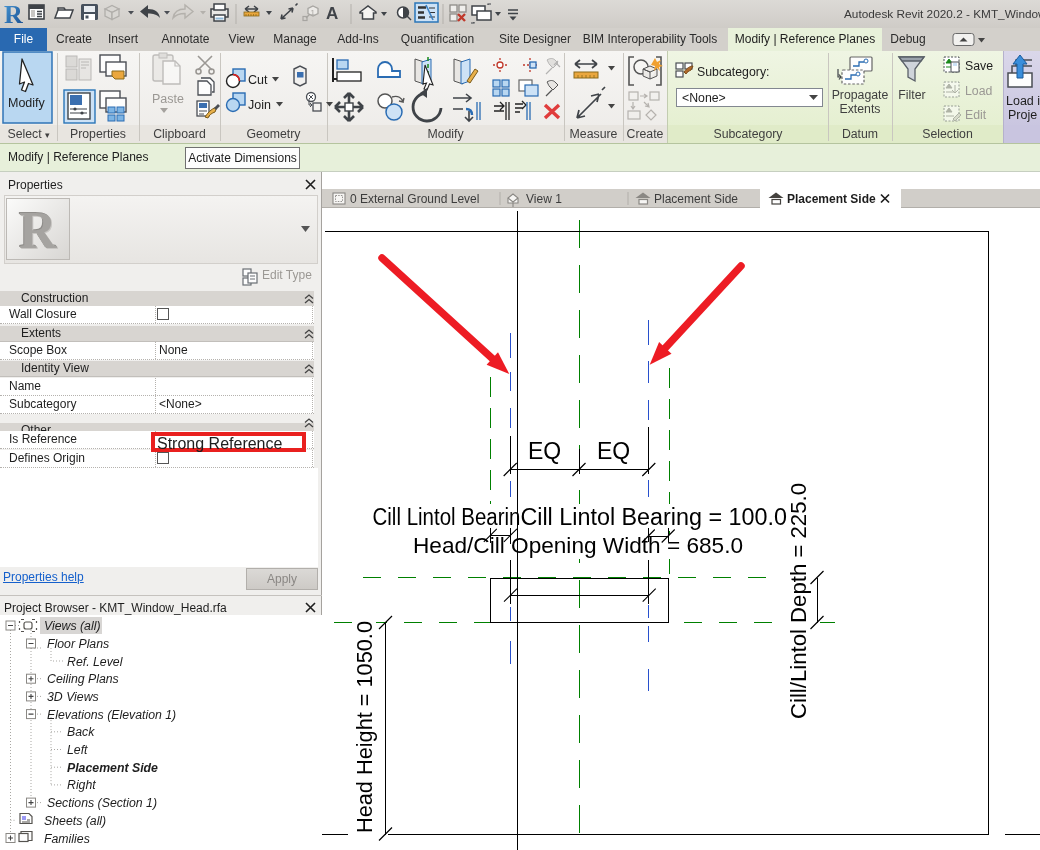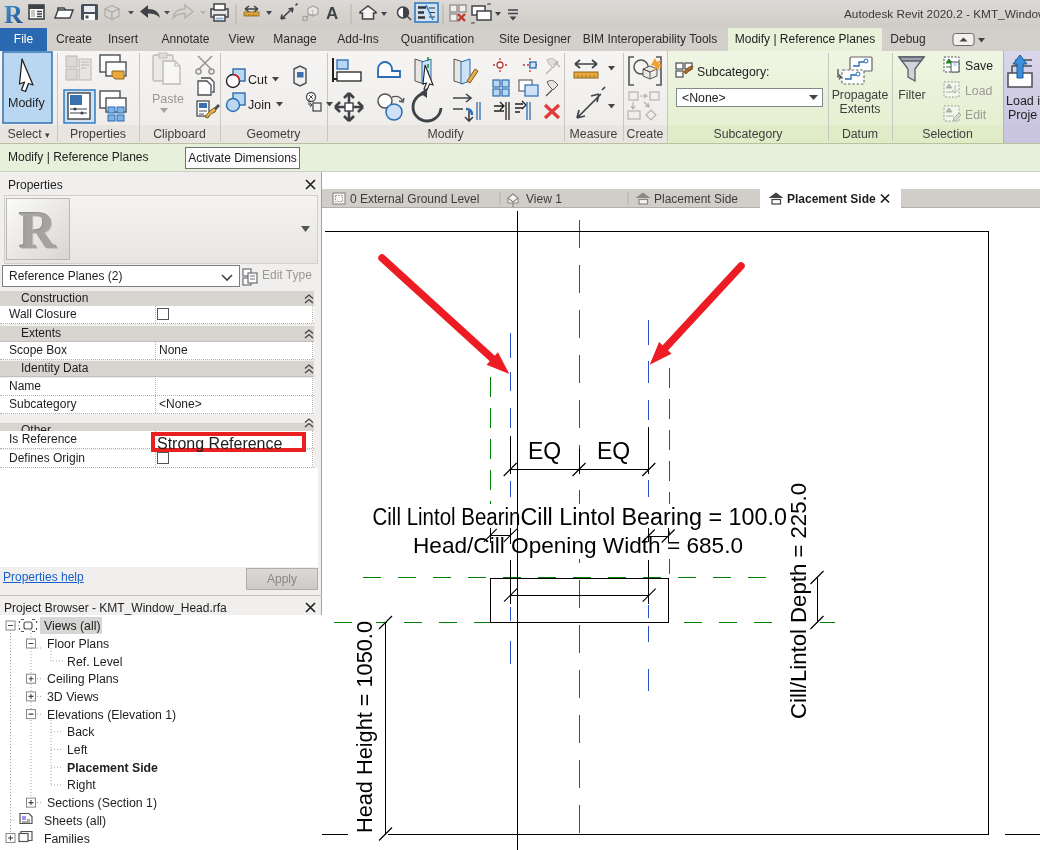--- a/index.html
+++ b/index.html
@@ -335,26 +335,20 @@
       <path d="M3 3 l9 9 M12 3 l-9 9" stroke="#1e1e1e" stroke-width="1.6"></path>
     </svg>
   <div class="abs" style="left:4px;top:23px;width:314px;height:69px;background:linear-gradient(#f4f3f1,#e7e5e2);border:1px solid #d2cfcb;">
     <div class="abs" style="left:1px;top:2px;width:64px;height:62px;background:linear-gradient(135deg,#fbfbfa,#d8d6d3);border:1px solid #bcb9b5;">
       <div class="abs" style="left:12px;top:2px;font-family:'Liberation Serif';font-size:52px;font-weight:bold;color:#a5a3a0;text-shadow:1px 1px 0 #c8c6c3, -1px -1px 0 #8f8d8a;">R</div>
     </div>
     <svg width="14" height="10" style="position:absolute;right:4px;top:28px;">
         <path d="M2 2h9l-4.5 6z" fill="#555"></path>
       </svg>
   </div>
-  <div class="abs" style="left:2px;top:93px;width:238px;height:22px;background:#fff;border:1px solid #7a7e87;">
-    <div class="abs" style="left:6px;top:3px;font-size:12px;color:#1e1e1e;">Reference Planes (2)</div>
-    <svg width="16" height="16" style="position:absolute;right:4px;top:3px;">
-        <path d="M3 6 l5 5 5-5" fill="none" stroke="#444" stroke-width="1.6"></path>
-      </svg>
-  </div>
   <svg width="18" height="18" style="position:absolute;left:242px;top:96px;">
       <g fill="#fdfdfd" stroke="#6a6e74" stroke-width="1.2">
         <rect x="1" y="1" width="8" height="7"></rect>
         <rect x="1" y="10" width="8" height="7"></rect>
         <rect x="6" y="5" width="9" height="10"></rect>
       </g>
       <path d="M8 8h5M8 11h5" stroke="#6a6e74"></path>
     </svg>
   <div class="abs" style="left:262px;top:96px;font-size:12px;color:#9b9894;">Edit Type</div>
   <div class="abs" style="left:0;top:296px;width:318px;height:99px;background:#fff;"></div>
@@ -364,21 +358,21 @@
         <span class="gl">Wall Closure</span>
         <span class="gv">
           <span class="cb"></span>
         </span>
       </div>
     <div class="ghdr" style="top:36px;">Extents</div>
     <div class="grow" style="top:52px;">
         <span class="gl">Scope Box</span>
         <span class="gv">None</span>
       </div>
-    <div class="ghdr" style="top:71px;">Identity Data</div>
+    <div class="ghdr" style="top:71px;">Identity View</div>
     <div class="grow" style="top:88px;">
         <span class="gl">Name</span>
         <span class="gv"></span>
       </div>
     <div class="grow" style="top:106px;">
         <span class="gl">Subcategory</span>
         <span class="gv">&lt;None&gt;</span>
       </div>
     <div class="ghdr" style="top:125px;margin-top:8px;">Other</div>
     <div class="grow" style="top:141px;">
@@ -407,21 +401,21 @@
         <path d="M2 5.5 l4-3.5 4 3.5 M2 10 l4-3.5 4 3.5" fill="none" stroke="#444" stroke-width="1.3"></path>
       </svg>
   </div>
   <div class="abs" style="left:3px;top:398px;font-size:12px;color:#1560cc;text-decoration:underline;">Properties help</div>
   <div class="abs" style="left:246px;top:396px;width:72px;height:22px;background:linear-gradient(#dbd9d6,#cdcac6);border:1px solid #b2afab;color:#8a8784;font-size:12px;text-align:center;line-height:20px;">Apply</div>
   <div class="abs" style="left:0;top:423px;width:322px;height:1px;background:#c5c2be;"></div>
   <div class="abs" style="left:4px;top:429px;font-size:12px;color:#1e1e1e;">Project Browser - KMT_Window_Head.rfa</div>
   <svg width="16" height="16" style="position:absolute;left:303px;top:428px;">
       <path d="M3 3 l9 9 M12 3 l-9 9" stroke="#1e1e1e" stroke-width="1.6"></path>
     </svg>
-  <div id="tree" class="abs" style="left:0;top:443px;width:322px;height:235px;background:#fff;">
+  <div id="tree" class="abs" style="left:0;top:443px;width:322px;height:235px;background:#fff;font-style:italic;">
   <svg width="322" height="235" style="position:absolute;left:0;top:0">
     <g stroke="#a9a7a3" stroke-width="1" stroke-dasharray="1 2" fill="none">
       <path d="M10.5 15 V223 M10.5 223 h6 M10.5 205.3 h6"></path>
       <path d="M31 15 V187.6 M15 10.5 h4 M31 33 h12 M31 46 v0 M31 63.7 h12 M31 81.4 h12 M31 99.1 h12 M31 187.6 h12"></path>
       <path d="M51 33 V46 h12"></path>
       <path d="M51 99.1 V169.9 M51 116.8 h12 M51 134.5 h12 M51 152.2 h12 M51 169.9 h12"></path>
     </g>
     <rect x="40" y="2" width="62" height="17" fill="#d8d6d4"></rect>
     <g fill="#fff" stroke="#8a8884" stroke-width="1">
       <rect x="6" y="6" width="9" height="9"></rect>

